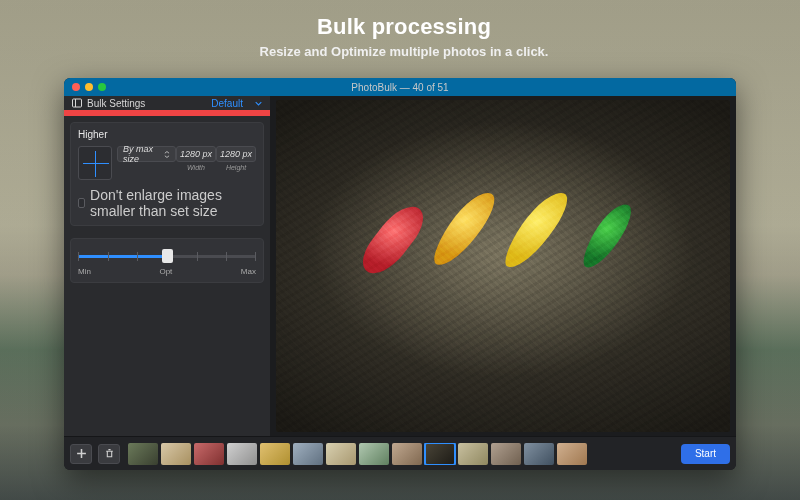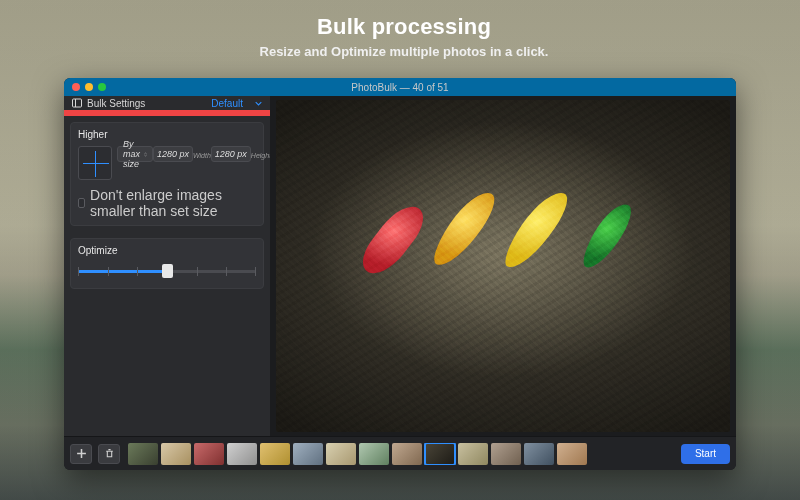--- a/index.html
+++ b/index.html
@@ -35,21 +35,21 @@
 
   .panel { margin: 6px; background: #323337; border: 1px solid #3b3c40; border-radius: 4px; padding: 6px 7px; }
   .panel h3 { font-size: 10px; font-weight: 500; color: #e8e8e8; margin-bottom: 6px; }
 
   .resize-row { display: flex; align-items: flex-start; gap: 5px; }
   .resize-icon { width: 34px; height: 34px; border: 1px solid #4a4b50; border-radius: 3px; background: #2c2d31; position: relative; flex: none; }
   .resize-icon::before, .resize-icon::after { content: ""; position: absolute; background: #2f8fff; }
   .resize-icon::before { left: 16px; top: 4px; width: 1px; height: 26px; }
   .resize-icon::after  { left: 4px; top: 16px; width: 26px; height: 1px; }
   .dropdown { flex: 1; height: 16px; background: #3c3d41; border: 1px solid #4a4b50; border-radius: 3px; font-size: 9px; color: #ddd; display: flex; align-items: center; padding: 0 5px; justify-content: space-between; }
-  .numwrap { display: flex; flex-direction: row; align-items: center; }
+  .numwrap { display: flex; flex-direction: column; align-items: center; }
   .numbox { width: 40px; height: 16px; background: #3c3d41; border: 1px solid #4a4b50; border-radius: 3px; font-size: 9px; color: #ddd; display: flex; align-items: center; justify-content: center; }
   .numlabel { font-size: 7px; color: #9a9a9a; margin-top: 2px; }
 
   .checkrow { display: flex; align-items: center; gap: 5px; margin-top: 7px; }
   .checkbox { width: 10px; height: 10px; border: 1px solid #5a5b60; border-radius: 2px; background: #2c2d31; }
   .checkrow span { font-size: 14px; color: #ccc; }
 
   .slider { position: relative; height: 18px; margin: 2px 0 2px; }
   .track { position: absolute; left: 0; right: 0; top: 8px; height: 3px; }
   .track .filled { position: absolute; left: 0; width: 50%; top: 0; bottom: 0; background: #2f8fff; border-radius: 2px; }
@@ -150,34 +150,38 @@
               </div>
             </div>
           </div>
           <div class="checkrow">
             <div class="checkbox"></div>
             <span>Don't enlarge images smaller than set size</span>
           </div>
         </div>
 
         <div class="panel">
-          <h3>Optimize</h3>
           <div class="slider">
             <div class="track">
                 <div class="filled"></div>
                 <div class="rest"></div>
               </div>
             <div class="tick" style="left:0%"></div>
             <div class="tick" style="left:16.6%"></div>
             <div class="tick" style="left:33.3%"></div>
             <div class="tick" style="left:50%"></div>
             <div class="tick" style="left:66.6%"></div>
             <div class="tick" style="left:83.3%"></div>
             <div class="tick" style="left:100%; margin-left:-1px"></div>
             <div class="thumb"></div>
+          </div>
+          <div class="slabels">
+            <span>Min</span>
+            <span>Opt</span>
+            <span>Max</span>
           </div>
         </div>
       </div>
 
       <div class="preview">
         <div class="pv-body">
           <div class="photo">
             <div class="leaf l1"></div>
             <div class="leaf l2"></div>
             <div class="leaf l3"></div>

